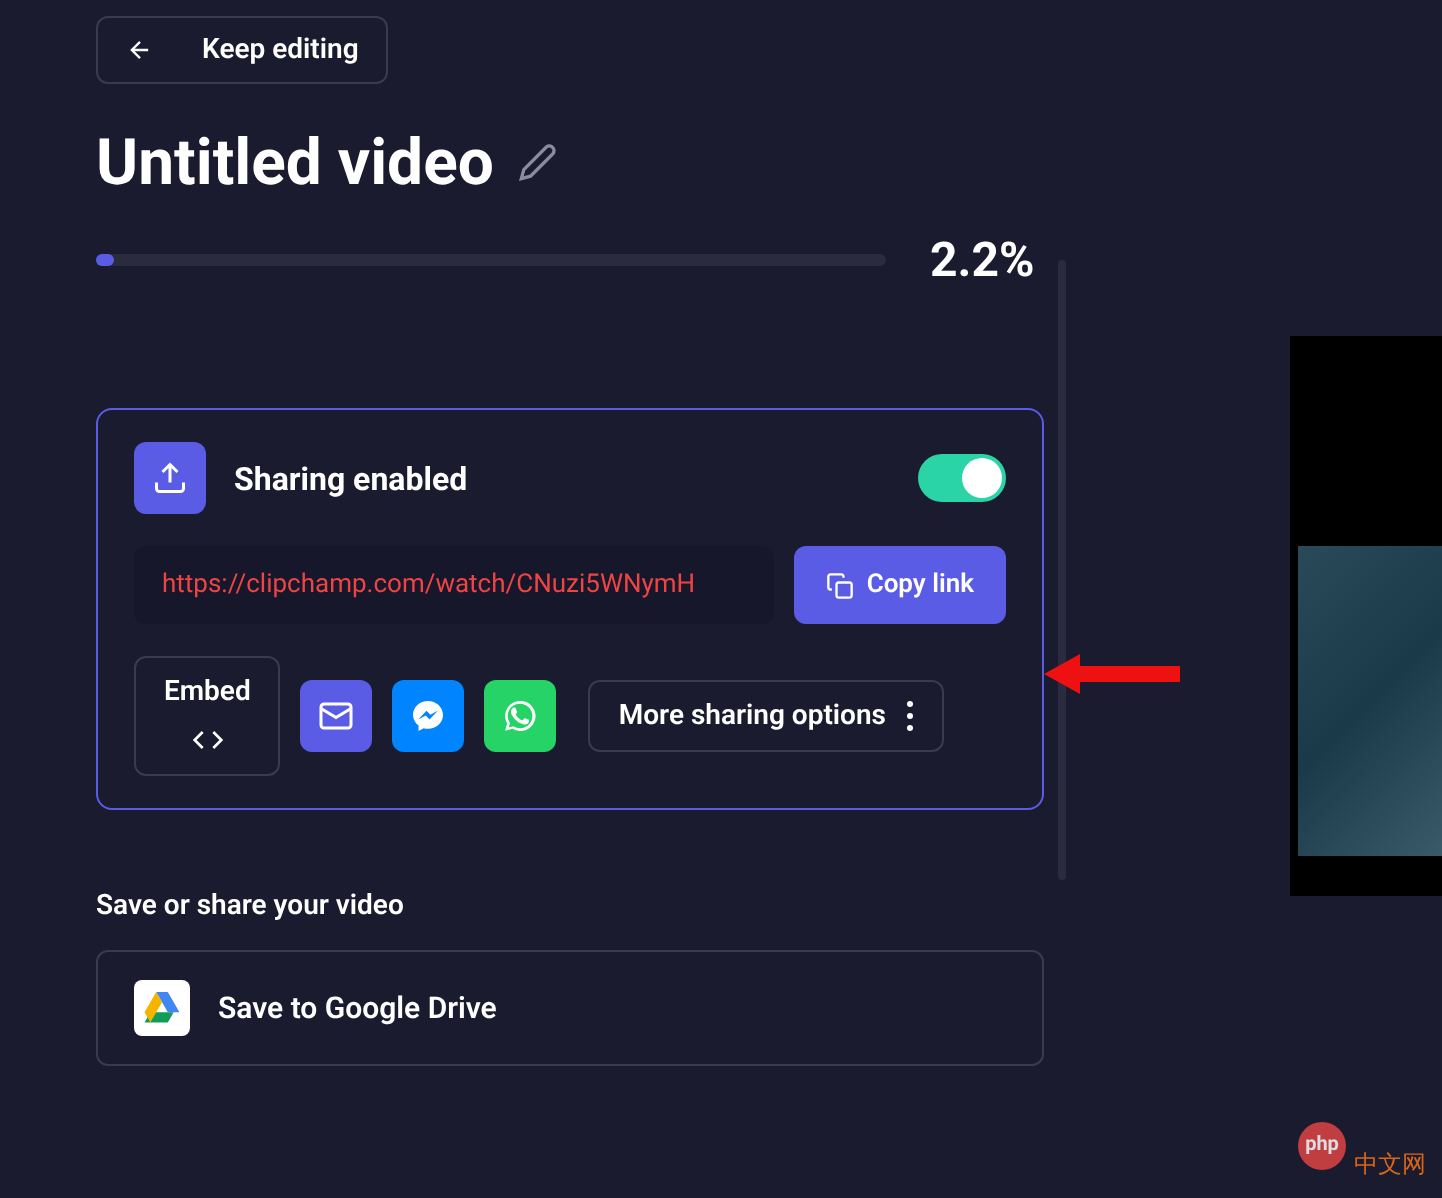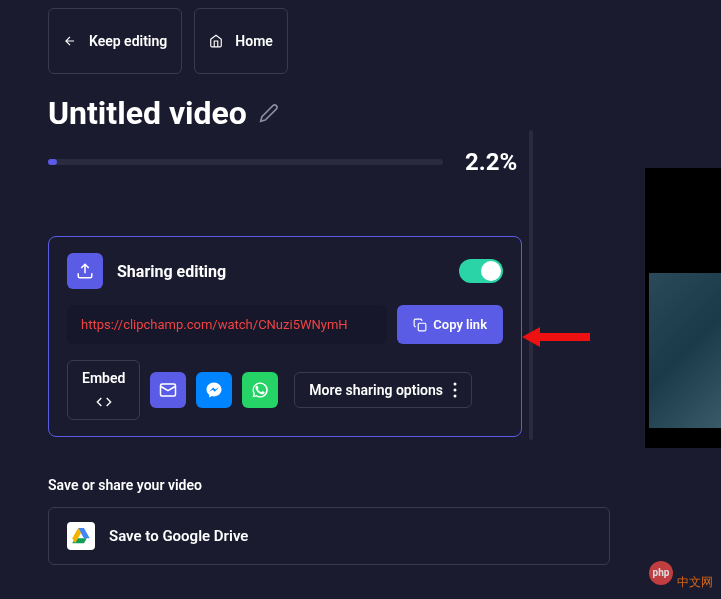--- a/index.html
+++ b/index.html
@@ -1,18 +1,18 @@
 <!DOCTYPE html>
 <html><head>
   <meta charset="utf-8">
   <style>
     * { margin:0; padding:0; box-sizing:border-box; font-family:-apple-system,BlinkMacSystemFont,'Segoe UI',Roboto,sans-serif; }
     body { background:#1a1b2e; color:#fff; width:721px; height:599px; position:relative; overflow:hidden; }
     .top-buttons { display:flex; gap:12px; padding:8px 48px 0; }
-    .nav-btn { background:transparent; border:1px solid #3a3b4e; color:#fff; padding:24px 14px; border-radius:6px; font-size:14px; font-weight:600; display:flex; align-items:center; gap:12px; cursor:pointer; }
+    .nav-btn { background:transparent; border:1px solid #3a3b4e; color:#fff; padding:8px 14px; border-radius:6px; font-size:14px; font-weight:600; display:flex; align-items:center; gap:24px; cursor:pointer; }
     .title-row { display:flex; align-items:center; gap:12px; padding:20px 48px 16px; }
     .title { font-size:32px; font-weight:700; }
     .edit-icon { color:#8a8b9e; cursor:pointer; }
     .progress-wrap { display:flex; align-items:center; gap:22px; padding:0 48px 30px; }
     .progress-bar { flex:1; height:6px; background:#2a2b3e; border-radius:3px; position:relative; max-width:395px; }
     .progress-fill { position:absolute; left:0; top:0; height:100%; background:#5b5ce6; border-radius:3px; }
     .progress-text { font-size:24px; font-weight:700; }
     .sharing-panel { margin:30px 48px 0; border:1px solid #5b5ce6; border-radius:8px; padding:16px 18px; width:474px; }
     .sharing-header { display:flex; align-items:center; gap:14px; margin-bottom:16px; }
     .upload-icon-box { width:36px; height:36px; background:#5b5ce6; border-radius:6px; display:flex; align-items:center; justify-content:center; }
@@ -24,21 +24,21 @@
     .copy-btn { background:#5b5ce6; border:none; color:#fff; padding:10px 16px; border-radius:6px; font-size:13px; font-weight:600; display:flex; align-items:center; gap:6px; cursor:pointer; margin-left:10px; }
     .actions-row { display:flex; gap:10px; align-items:center; }
     .embed-btn { background:transparent; border:1px solid #3a3b4e; color:#fff; padding:9px 14px; border-radius:6px; font-size:14px; font-weight:600; display:flex; align-items:center; gap:8px; cursor:pointer;flex-direction:column; }
     .icon-btn { width:36px; height:36px; border-radius:6px; display:flex; align-items:center; justify-content:center; cursor:pointer; border:none; }
     .mail-btn { background:#5b5ce6; }
     .messenger-btn { background:#0084ff; }
     .whatsapp-btn { background:#25d366; }
     .more-btn { background:transparent; border:1px solid #3a3b4e; color:#fff; padding:9px 14px; border-radius:6px; font-size:14px; font-weight:600; display:flex; align-items:center; gap:10px; cursor:pointer; margin-left:6px; }
     .save-section { padding:40px 48px 0; }
     .save-label { font-size:14px; font-weight:600; margin-bottom:14px; }
-    .drive-btn { width:562px; background:transparent; border:1px solid #3a3b4e; color:#fff; padding:14px 18px; border-radius:6px; font-size:15px; font-weight:600; display:flex; align-items:center; gap:14px; cursor:pointer; text-align:center; }
+    .drive-btn { width:474px; background:transparent; border:1px solid #3a3b4e; color:#fff; padding:14px 18px; border-radius:6px; font-size:15px; font-weight:600; display:flex; align-items:center; gap:14px; cursor:pointer; text-align:center; }
     .drive-icon { width:28px; height:28px; background:#fff; border-radius:4px; display:flex; align-items:center; justify-content:center; }
     .divider { position:absolute; left:529px; top:130px; width:4px; height:310px; background:#2a2b3e; border-radius:2px; }
     .preview { position:absolute; right:0; top:168px; width:76px; height:280px; background:#000; }
     .preview-img { position:absolute; bottom:20px; left:4px; right:0; height:155px; background:linear-gradient(135deg,#2a4a5a 0%,#1a3a4a 50%,#3a5a6a 100%); }
     .arrow { position:absolute; left:536px; top:333px; }
     .arrow-line { width:54px; height:8px; background:#e11; }
     .arrow-head { position:absolute; left:-14px; top:-6px; width:0; height:0; border-right:18px solid #e11; border-top:10px solid transparent; border-bottom:10px solid transparent; }
     .watermark { position:absolute; right:8px; bottom:8px; display:flex; align-items:center; gap:4px; opacity:.85; }
     .wm-circle { width:24px; height:24px; background:#d44; border-radius:50%; display:flex; align-items:center; justify-content:center; font-size:10px; font-weight:700; }
     .wm-text { font-size:12px; color:#f97316;margin-top:20px; }
@@ -46,27 +46,20 @@
   </style>
 </head>
 <body>
 
 <div class="top-buttons">
   <button class="nav-btn">
     <svg width="14" height="14" viewBox="0 0 24 24" fill="none" stroke="currentColor" stroke-width="2">
         <path d="M19 12H5M12 19l-7-7 7-7"></path>
       </svg>
     <span>Keep editing</span>
-  </button>
-  <button class="nav-btn">
-    <svg width="14" height="14" viewBox="0 0 24 24" fill="none" stroke="currentColor" stroke-width="2">
-        <path d="M3 9l9-7 9 7v11a2 2 0 01-2 2H5a2 2 0 01-2-2z"></path>
-        <path d="M9 22V12h6v10"></path>
-      </svg>
-    <span>Home</span>
   </button>
 </div>
 
 <div class="title-row">
   <h1 class="title">Untitled video</h1>
   <span class="edit-icon">
     <svg width="20" height="20" viewBox="0 0 24 24" fill="none" stroke="currentColor" stroke-width="2">
         <path d="M17 3a2.85 2.85 0 014 4L7.5 20.5 2 22l1.5-5.5L17 3z"></path>
       </svg>
   </span>
@@ -79,21 +72,21 @@
   <div class="progress-text">2.2%</div>
 </div>
 
 <div class="sharing-panel">
   <div class="sharing-header">
     <div class="upload-icon-box">
       <svg width="18" height="18" viewBox="0 0 24 24" fill="none" stroke="#fff" stroke-width="2">
           <path d="M21 15v4a2 2 0 01-2 2H5a2 2 0 01-2-2v-4M17 8l-5-5-5 5M12 3v12"></path>
         </svg>
     </div>
-    <div class="sharing-title">Sharing editing</div>
+    <div class="sharing-title">Sharing enabled</div>
     <div class="toggle">
       <div class="toggle-knob"></div>
     </div>
   </div>
   <div class="link-row">
     <input class="link-input" readonly="" value="https://clipchamp.com/watch/CNuzi5WNymH" style="">
     <button class="copy-btn">
       <svg width="14" height="14" viewBox="0 0 24 24" fill="none" stroke="currentColor" stroke-width="2">
           <rect x="9" y="9" width="13" height="13" rx="2"></rect>
           <path d="M5 15H4a2 2 0 01-2-2V4a2 2 0 012-2h9a2 2 0 012 2v1"></path>

